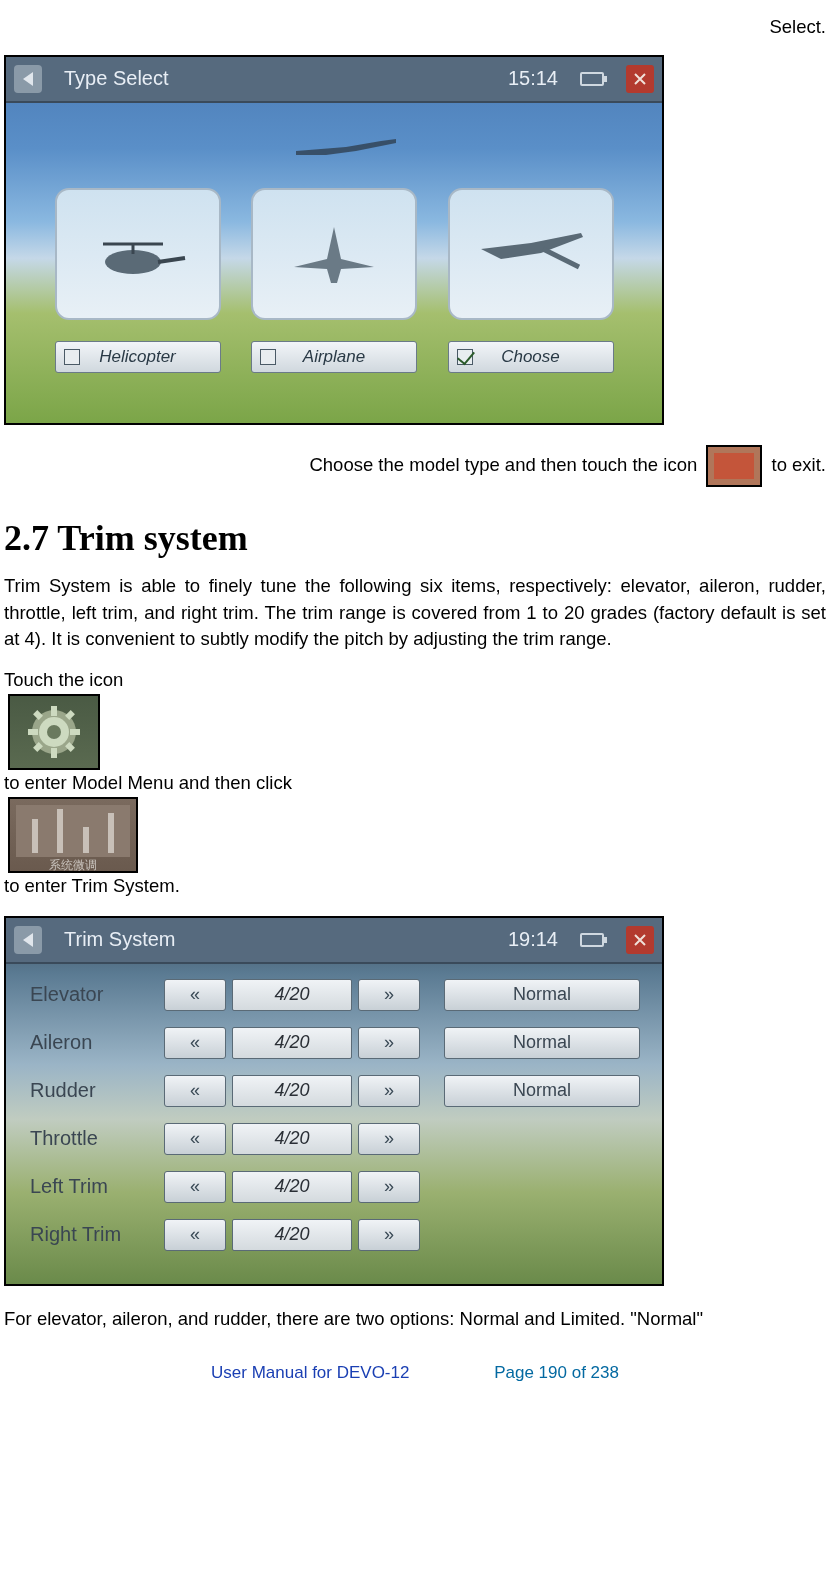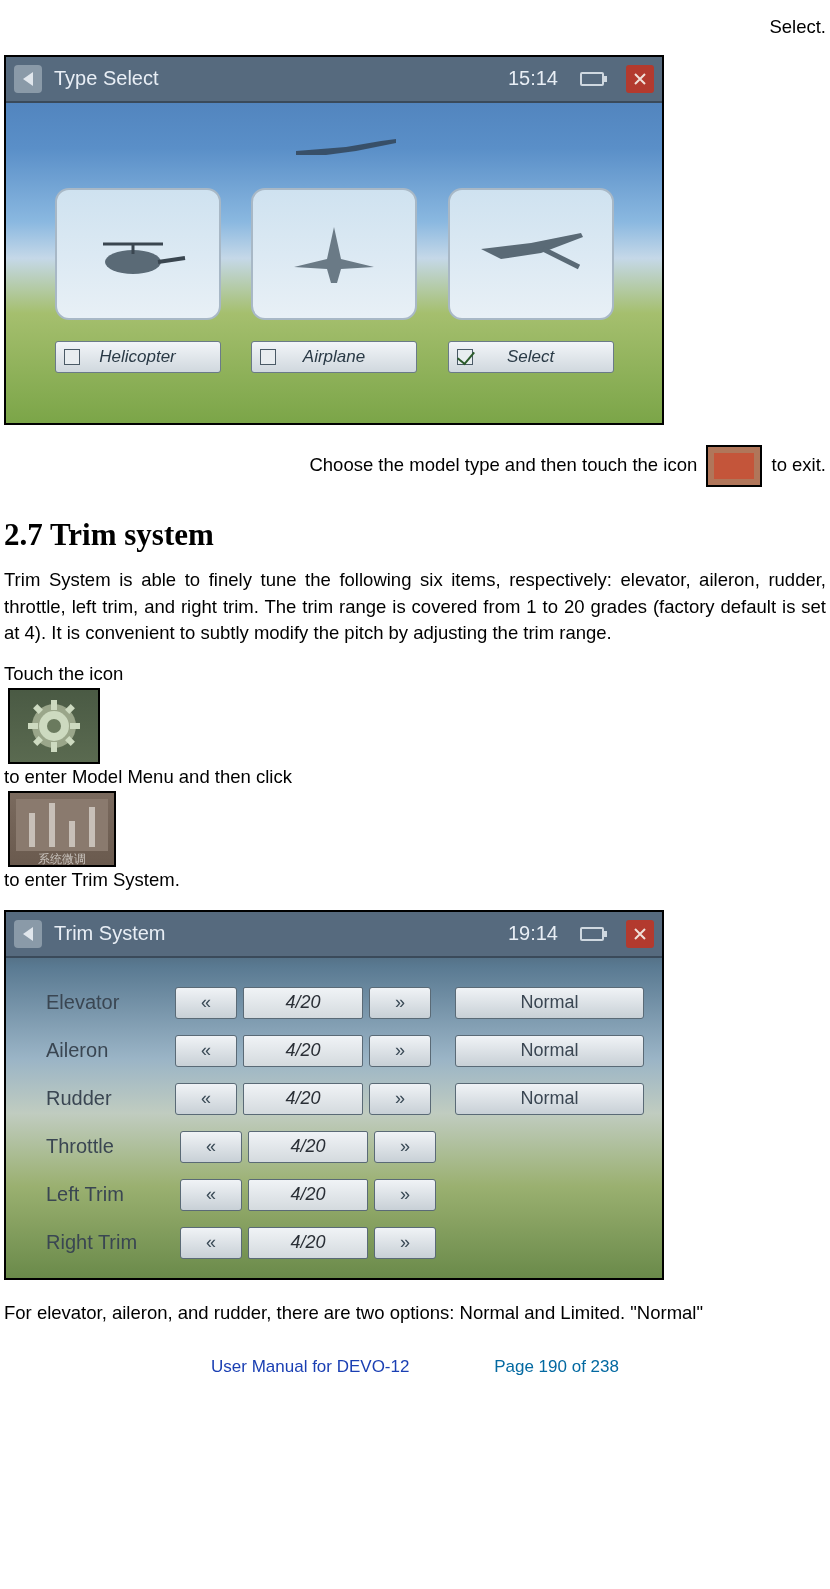--- a/index.html
+++ b/index.html
@@ -14,21 +14,21 @@
   .para {
     font-size: 18.5px;
     line-height: 1.45;
     margin: 14px 0;
     text-align: justify;
   }
   .para.noalign { text-align: right; }
   h2.section {
     font-family: "Times New Roman", Times, serif;
     font-weight: bold;
-    font-size: 31px;
+    font-size: 36px;
     margin: 30px 0 14px 0;
   }
   .footer {
     text-align: center;
     font-size: 17px;
     margin-top: 30px;
   }
   .footer .title { color: #1a3fb3; }
   .footer .pagenum { color: #0369a1; margin-left: 80px; }
 
@@ -46,21 +46,21 @@
     height: 46px;
     background: #566a7e;
     display: flex;
     align-items: center;
     padding: 0 8px;
     color: #e8eef5;
     font-size: 20px;
     justify-content: space-between;
     border-bottom: 2px solid #3a4a5a;
   }
-  .titlebar .left { display: flex; align-items: center; gap: 12px; }
+  .titlebar .left { display: flex; align-items: center; gap: 22px; }
   .back-icon {
     width: 28px; height: 28px;
     background: #8a9aa8;
     border-radius: 4px;
     display: flex; align-items: center; justify-content: center;
   }
   .back-icon::before {
     content: "";
     width: 0; height: 0;
     border-top: 7px solid transparent;
@@ -168,21 +168,21 @@
     position: absolute; inset: 6px;
     background: #c4553a;
   }
   .gear-icon {
     width: 92px; height: 76px;
     background: linear-gradient(#4a5a44, #5a6a50);
     display: flex; align-items: center; justify-content: center;
   }
   .gear-icon svg { display: block; }
   .trim-icon {
-    width: 108px; height: 76px;
+    width: 130px; height: 76px;
     background: linear-gradient(#7a6a5e, #6a5a4e);
     padding: 6px;
     display: flex; flex-direction: column; justify-content: space-between;
   }
   .trim-app {
     height: 54px;
     background: #8a7a6e;
     display: flex; align-items: flex-end; justify-content: space-around;
     padding: 4px 6px;
   }
@@ -198,21 +198,21 @@
     border: 2px solid #000;
     width: 660px;
     height: 370px;
     margin: 16px 0 20px 0;
     position: relative;
     overflow: hidden;
     background: linear-gradient(#3a4a56 0%, #5a7a92 15%, #9ab4c6 40%, #c0ccc0 55%, #9ab070 75%, #6a8a4a 100%);
   }
   .fig2 .panel {
     position: absolute;
-    top: 70px; left: 18px; right: 18px; margin-left: 16px;
+    top: 56px; left: 18px; right: 18px;
   }
   .trim-row {
     display: flex;
     align-items: center;
     height: 42px;
     margin-bottom: 6px;
   }
   .trim-row .name {
     width: 140px;
     font-size: 20px;
@@ -309,21 +309,21 @@
         <div class="label-btn">
           <span class="check"></span>
           <span>Helicopter</span>
         </div>
         <div class="label-btn">
           <span class="check"></span>
           <span>Airplane</span>
         </div>
         <div class="label-btn">
           <span class="check checked"></span>
-          <span>Select</span>
+          <span>Choose</span>
         </div>
       </div>
     </div>
   </div>
 
   <p class="para noalign">
     <span>Choose the model type and then touch the icon</span>
     <span class="inline-icon exit-icon"><span class="inner"></span></span>
     <span>to exit.</span>
   </p>

